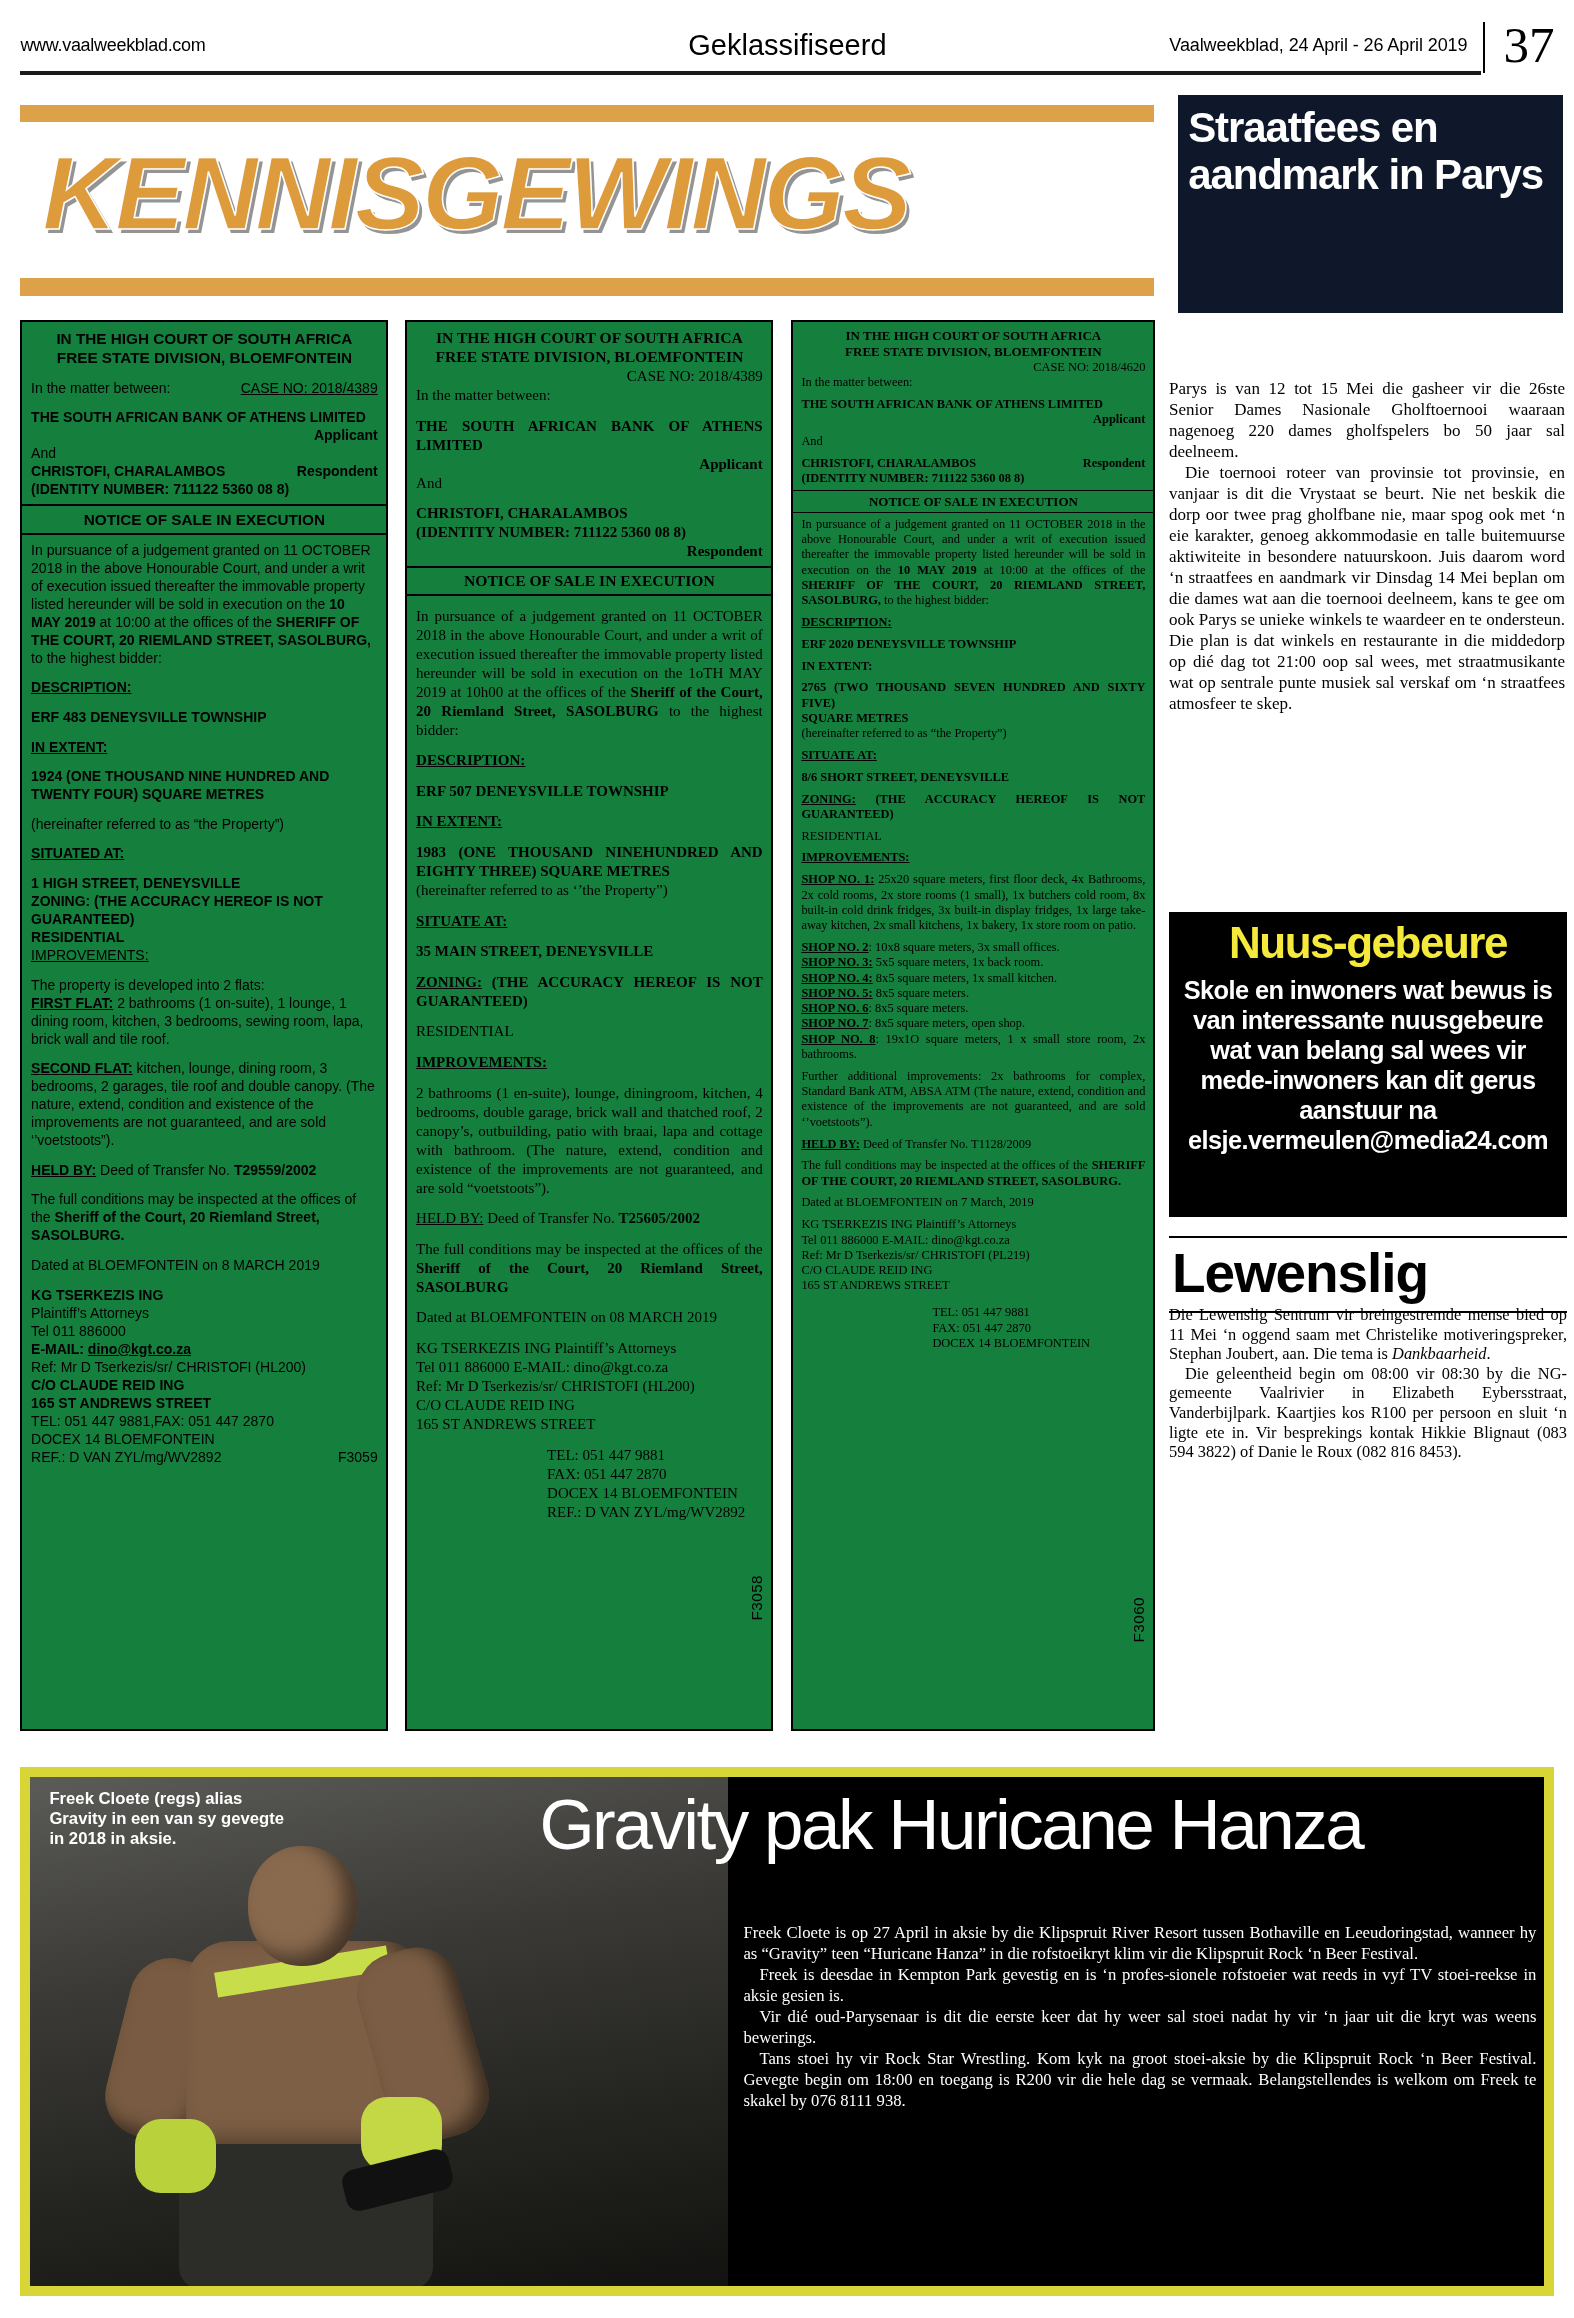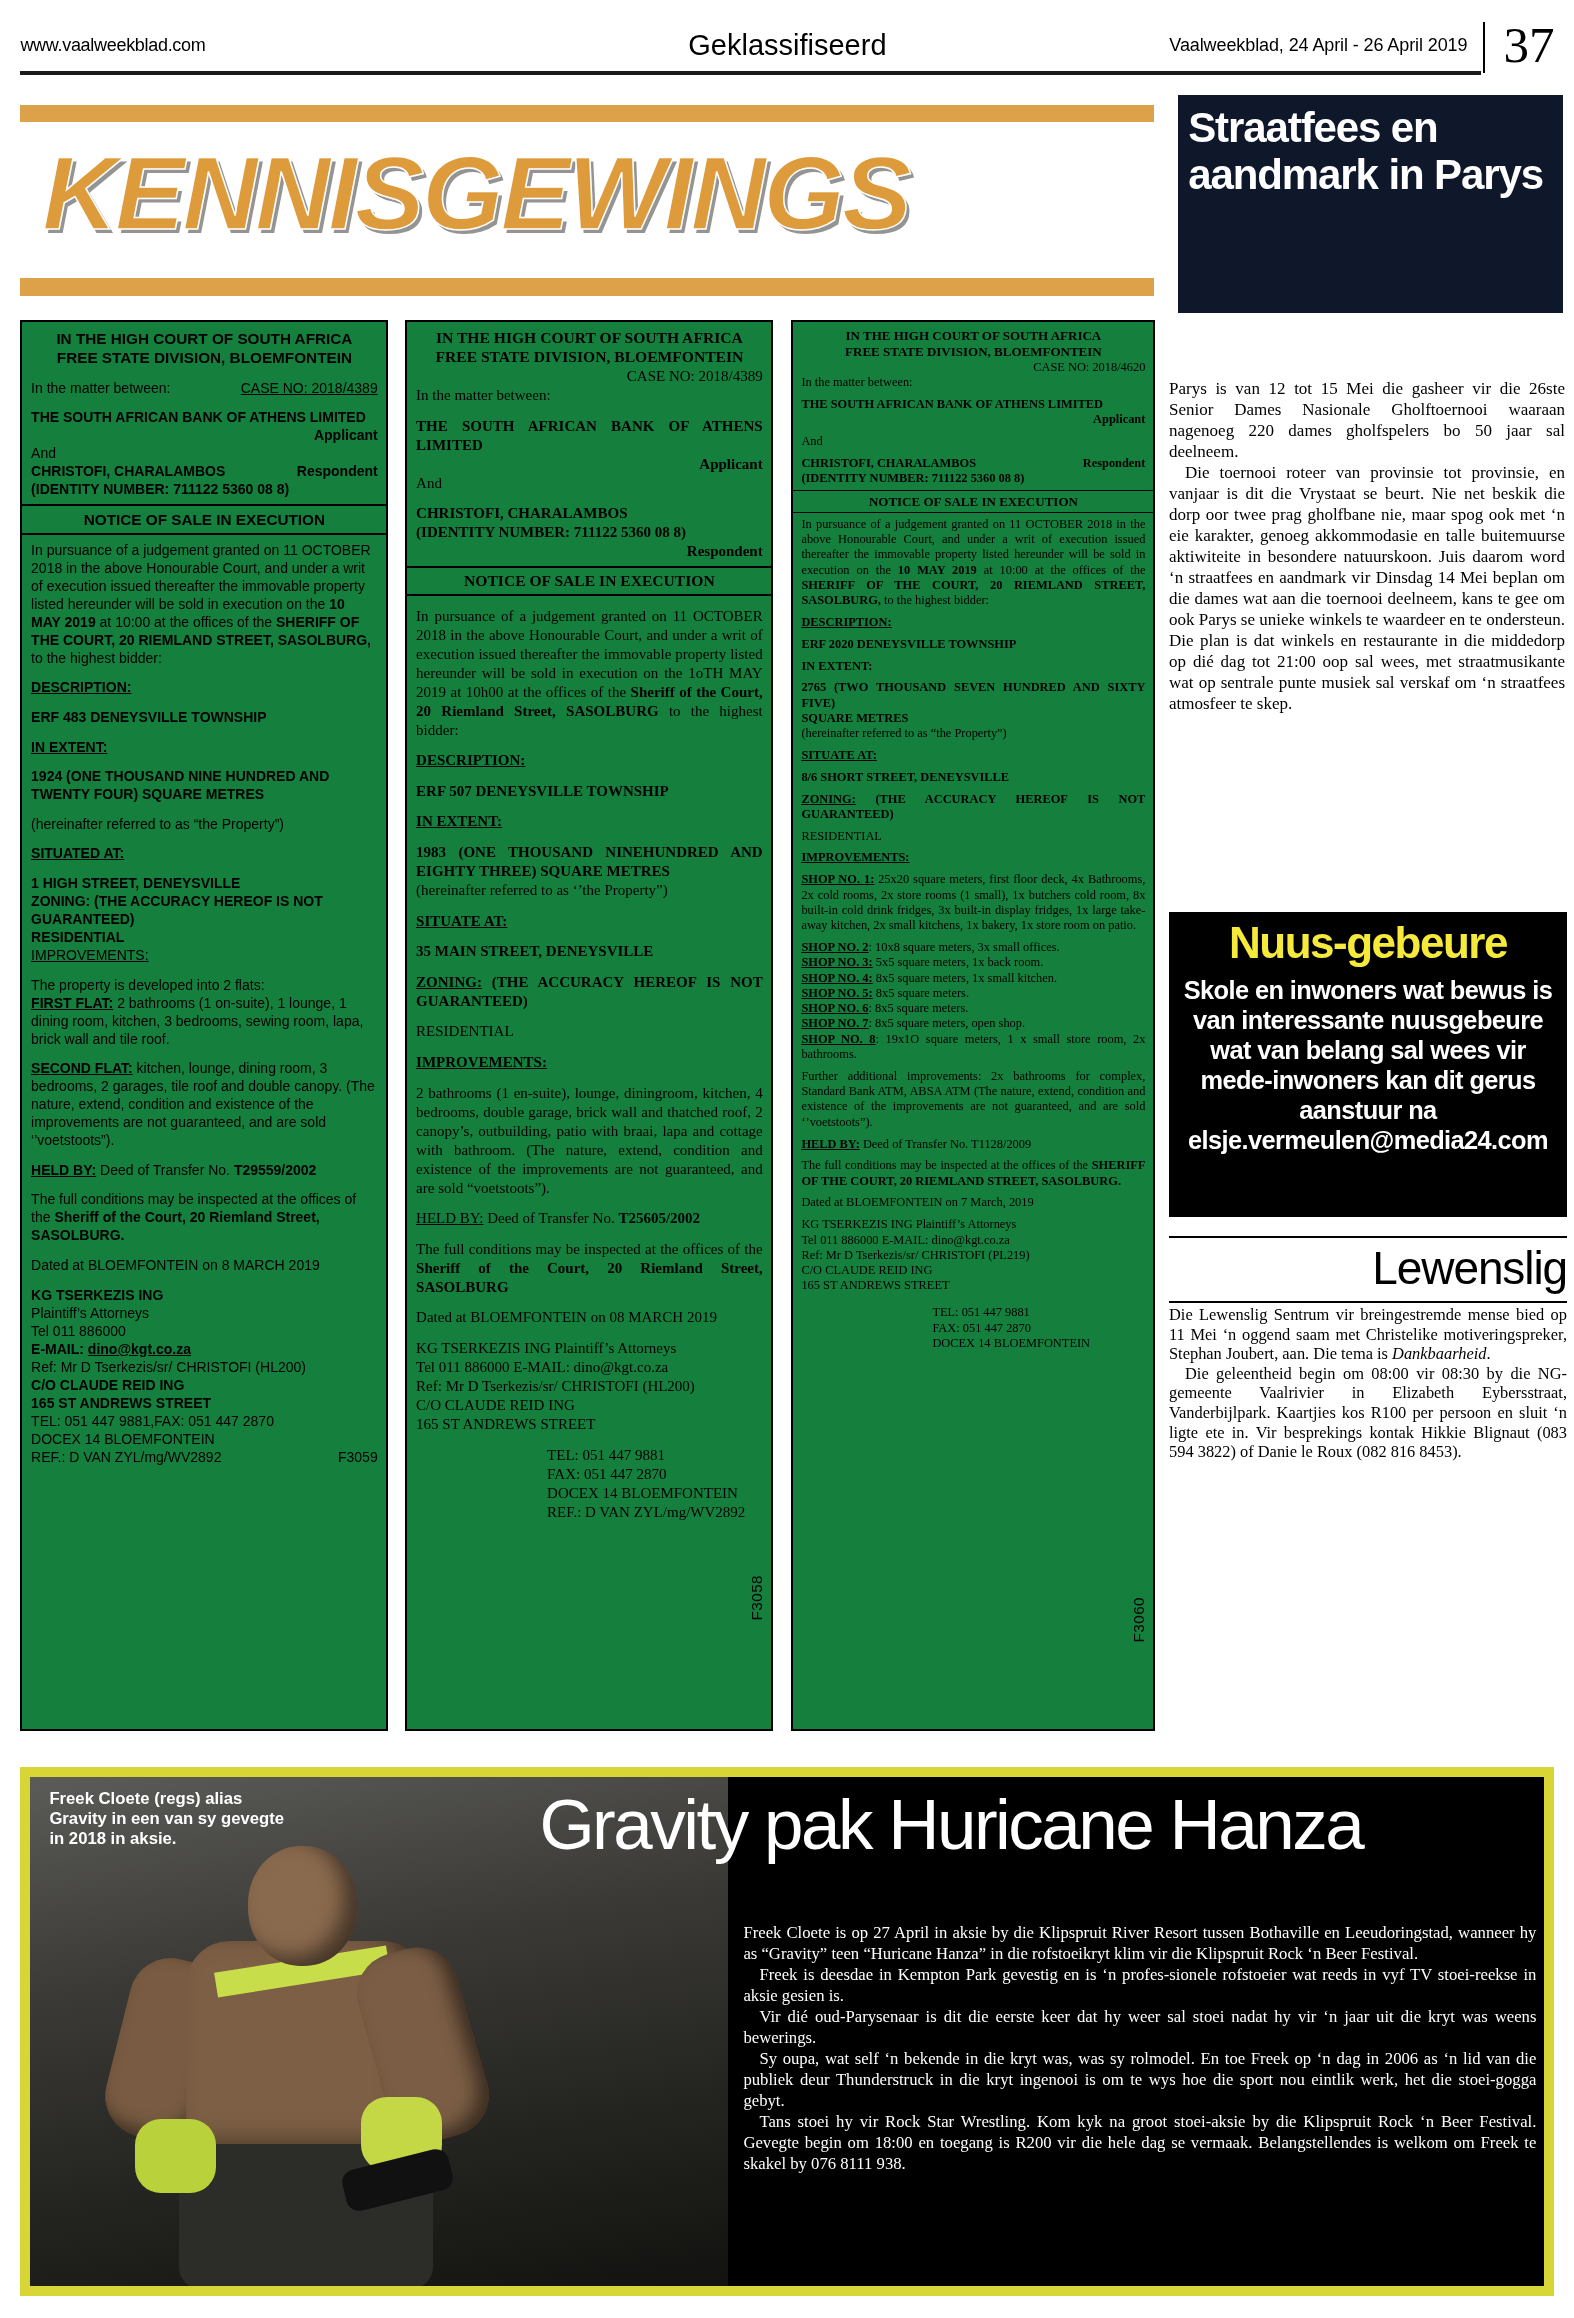--- a/index.html
+++ b/index.html
@@ -77,22 +77,22 @@
   .parys p.first { text-indent: 0; }
 
   .nuus-box { position: absolute; left: 1169px; top: 912px; width: 398px; height: 305px;
     background: #000; color: #fff; text-align: center; padding: 7.3px 7.3px 0 7.3px; }
   .nuus-h { font-family: "Liberation Sans", sans-serif; font-weight: 700; font-size: 44px;
     line-height: 47px; color: #f5e93b; letter-spacing: -1.5px; }
   .nuus-b { font-family: "Liberation Sans", sans-serif; font-weight: 700; font-size: 25.4px;
     line-height: 30px; margin-top: 8.7px; letter-spacing: -0.6px; }
 
   .lewens-h { position: absolute; left: 1169px; top: 1236px; width: 398px;
-    font-family: "Liberation Sans", sans-serif; font-weight: 400; font-size: 46px; letter-spacing: -1.1px;
-    border-top: 2.9px solid #000; border-bottom: 2.9px solid #000; padding: 2.9px 0 5.8px 2.9px; text-align: right; }
+    font-family: "Liberation Sans", sans-serif; font-weight: 700; font-size: 55px; letter-spacing: -1.1px;
+    border-top: 2.9px solid #000; border-bottom: 2.9px solid #000; padding: 2.9px 0 5.8px 2.9px; }
   .lewens-b { position: absolute; left: 1169px; top: 1305px; width: 398px;
     font-family: "Liberation Serif", serif; font-size: 16.4px; line-height: 19.6px; text-align: justify; }
   .lewens-b p { text-indent: 16px; }
   .lewens-b p.first { text-indent: 0; }
 
   
   .feature { position: absolute; left: 20.4px; top: 1767px; width: 1534px; height: 529px;
     background: #000; border: 10.2px solid #d8d536; }
   .feat-photo { position: absolute; left: 0; top: 0; width: 698px; height: 509px; overflow: hidden;
     background: linear-gradient(170deg,#5b5b57 0%, #3b3a36 35%, #23231f 70%, #121210 100%); }
@@ -381,17 +381,16 @@
     <div class="w-gloveL"></div>
     <div class="w-gloveR"></div>
     <div class="w-band"></div>
   </div>
   <div class="feat-caption">Freek Cloete (regs) alias Gravity in een van sy gevegte in 2018 in aksie.</div>
   <div class="feat-title">Gravity pak Huricane Hanza</div>
   <div class="feat-body">
     <p class="first">Freek Cloete is op 27 April in aksie by die  Klipspruit River Resort tussen Bothaville en Leeudoringstad, wanneer hy as “Gravity” teen “Huricane Hanza” in die rofstoeikryt klim vir die Klipspruit Rock ‘n Beer Festival.</p>
     <p>Freek is deesdae in Kempton Park gevestig en is ‘n profes-sionele rofstoeier wat reeds  in vyf TV stoei-reekse in aksie gesien is.</p>
     <p>Vir dié oud-Parysenaar is dit die eerste keer dat hy weer sal stoei nadat hy vir ‘n jaar uit die kryt was weens bewerings.</p>
-    <p>Sy oupa, wat self  ‘n bekende in die kryt was, was sy rolmodel. En toe Freek op ‘n dag  in 2006 as ‘n lid van die publiek deur Thunderstruck in die kryt ingenooi is om te wys hoe die sport nou eintlik werk, het die stoei-gogga gebyt.</p>
     <p>Tans stoei hy vir Rock Star Wrestling. Kom kyk na groot stoei-aksie by die Klipspruit Rock ‘n Beer Festival. Gevegte begin om 18:00 en toegang is R200 vir die hele dag se vermaak. Belangstellendes  is welkom om Freek te skakel by 076 8111 938.</p>
   </div>
 </div>
 
 
 </body></html>

